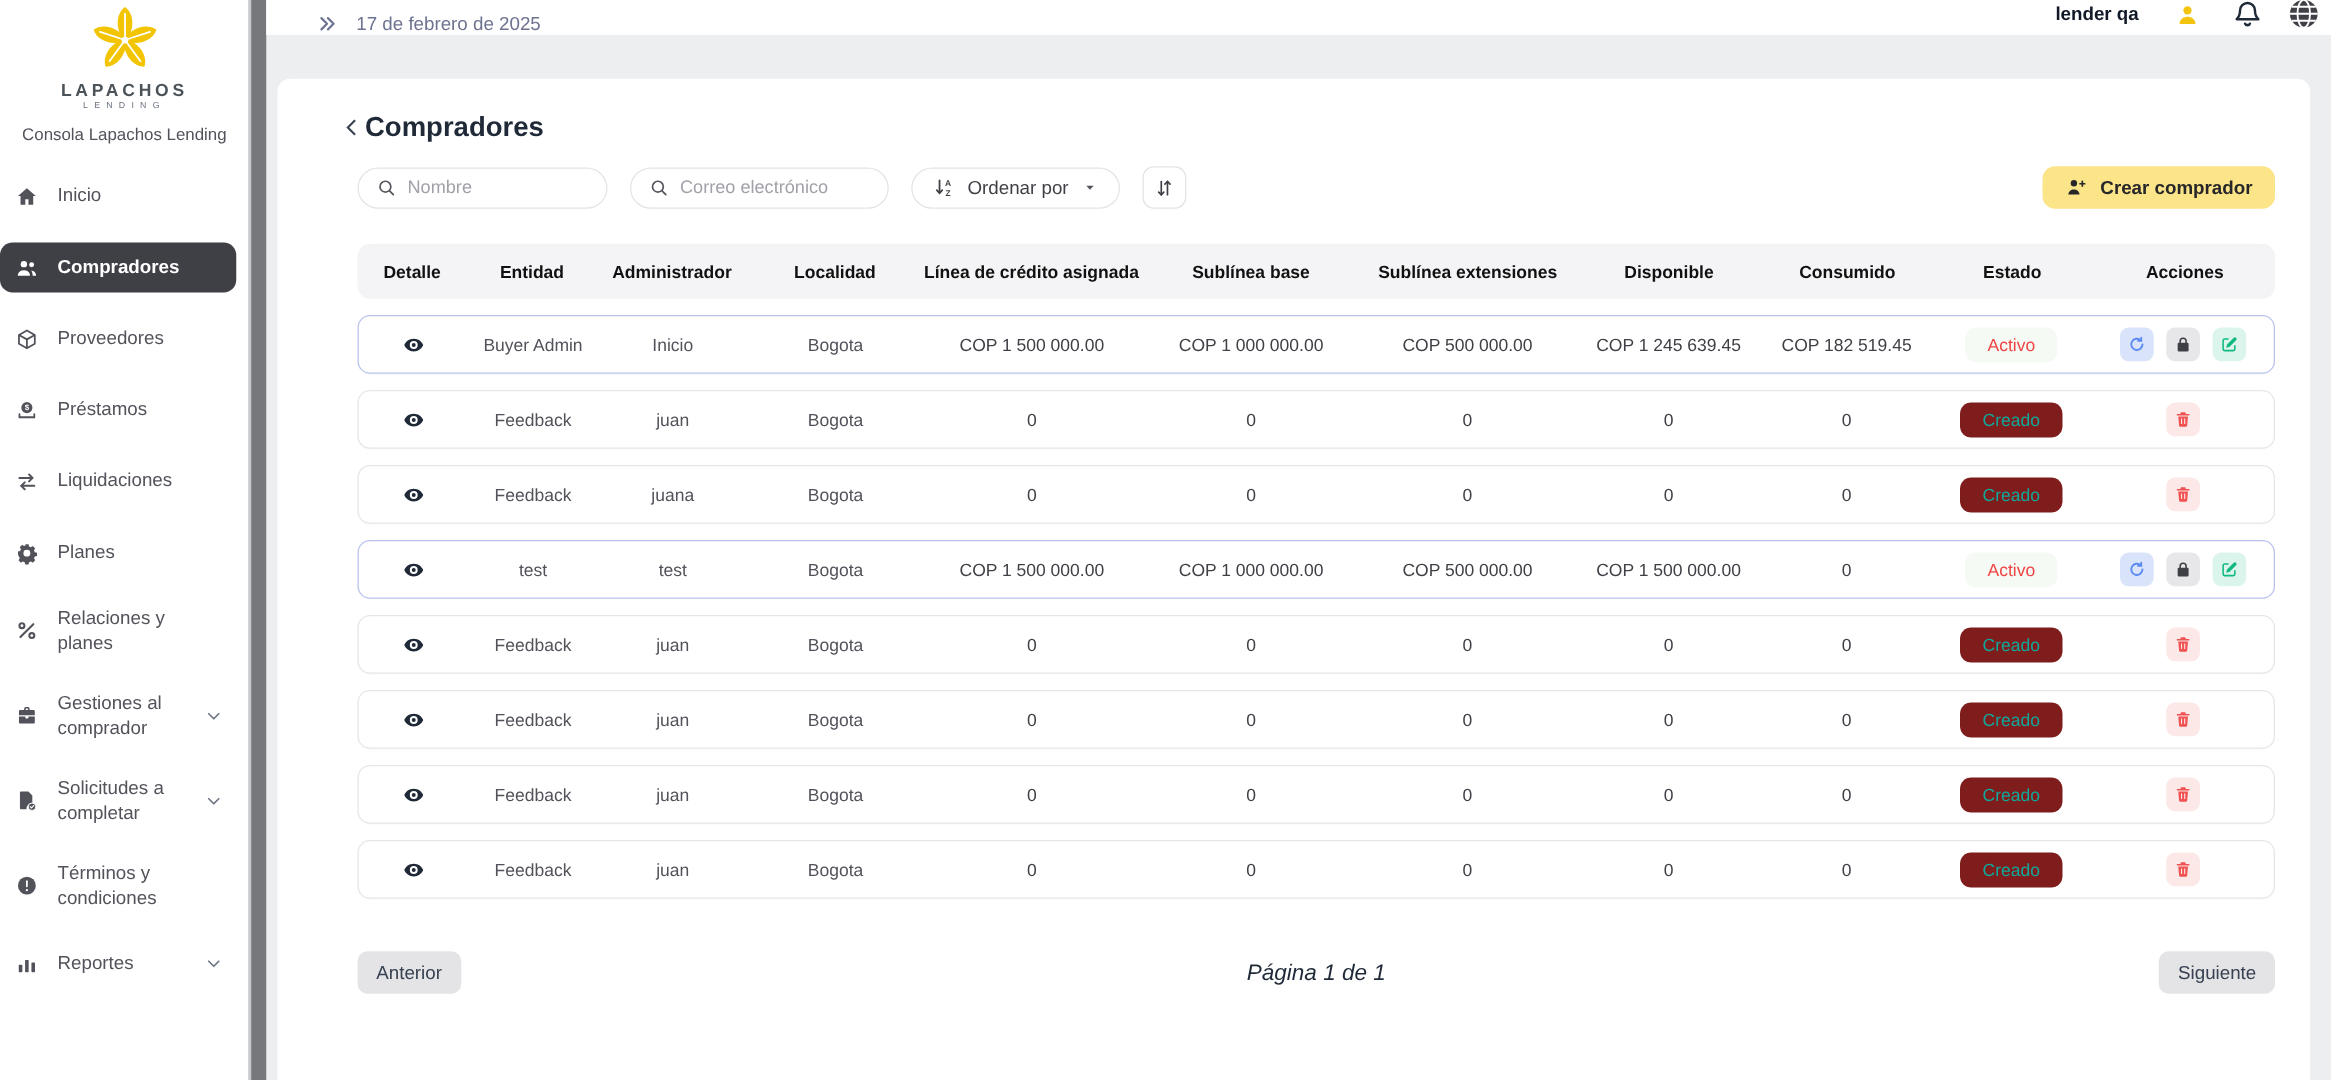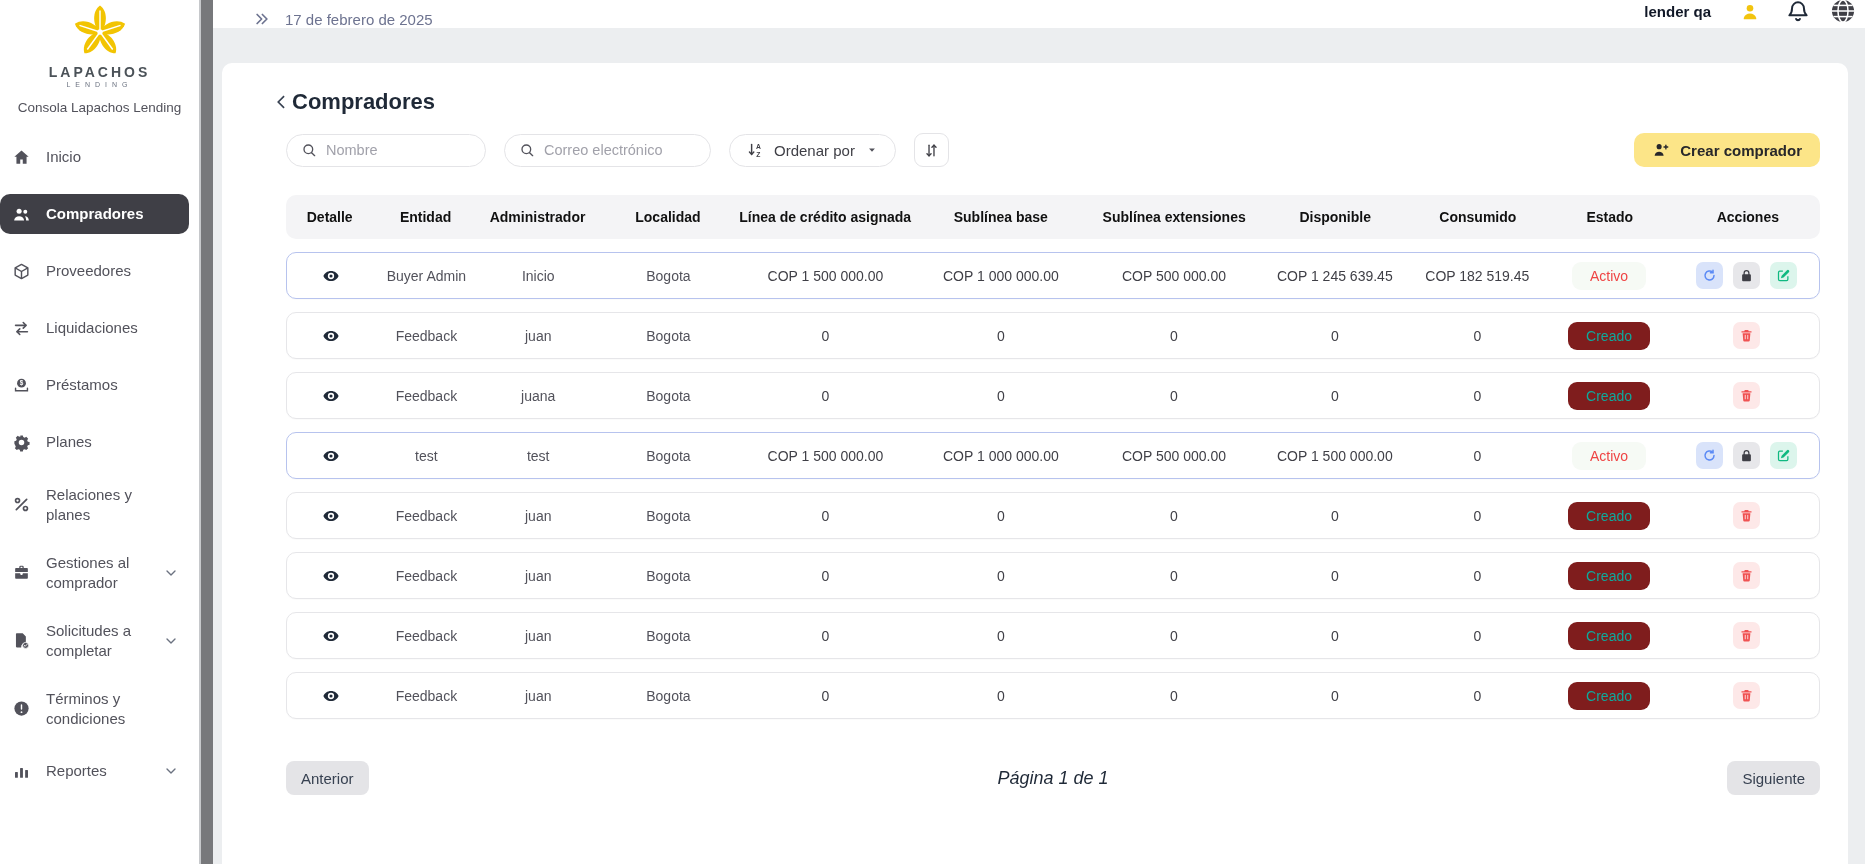--- a/index.html
+++ b/index.html
@@ -151,38 +151,38 @@
             <svg viewBox="0 0 24 24" fill="none" stroke="currentColor" stroke-width="1.8" stroke-linejoin="round">
               <path d="M12 3l8 4.5v9L12 21l-8-4.5v-9z"></path>
               <path d="M4 7.5l8 4.5 8-4.5"></path>
               <path d="M12 12v9"></path>
             </svg>
           </span>
           <span class="s-label">Proveedores</span>
         </div>
         <div class="side-item">
           <span class="s-icon">
+            <svg viewBox="0 0 24 24">
+              <circle cx="12" cy="9" r="5.6" fill="currentColor"></circle>
+              <text x="12" y="11.8" font-size="8" fill="#ffffff" text-anchor="middle" font-family="sans-serif" font-weight="bold">$</text>
+              <path d="M4.5 15.5v3.2h15v-3.2" stroke="currentColor" stroke-width="1.8" fill="none" stroke-linecap="round"></path>
+            </svg>
+          </span>
+          <span class="s-label">Préstamos</span>
+        </div>
+        <div class="side-item">
+          <span class="s-icon">
             <svg viewBox="0 0 24 24" fill="none" stroke="currentColor" stroke-width="2" stroke-linecap="round" stroke-linejoin="round">
               <path d="M4.5 8h13"></path>
               <path d="M14.2 4.5L17.7 8l-3.5 3.5"></path>
               <path d="M19.5 16h-13"></path>
               <path d="M9.8 12.5L6.3 16l3.5 3.5"></path>
             </svg>
           </span>
           <span class="s-label">Liquidaciones</span>
-        </div>
-        <div class="side-item">
-          <span class="s-icon">
-            <svg viewBox="0 0 24 24">
-              <circle cx="12" cy="9" r="5.6" fill="currentColor"></circle>
-              <text x="12" y="11.8" font-size="8" fill="#ffffff" text-anchor="middle" font-family="sans-serif" font-weight="bold">$</text>
-              <path d="M4.5 15.5v3.2h15v-3.2" stroke="currentColor" stroke-width="1.8" fill="none" stroke-linecap="round"></path>
-            </svg>
-          </span>
-          <span class="s-label">Préstamos</span>
         </div>
         <div class="side-item">
           <span class="s-icon">
             <svg viewBox="0 0 24 24" fill="currentColor" fill-rule="evenodd">
               <path d="M10.3 3h3.4l.5 2.2 1.9.8 1.9-1.2 2.4 2.4-1.2 1.9.8 1.9 2.2.5v3.4l-2.2.5-.8 1.9 1.2 1.9-2.4 2.4-1.9-1.2-1.9.8-.5 2.2h-3.4l-.5-2.2-1.9-.8-1.9 1.2-2.4-2.4 1.2-1.9-.8-1.9L3 13.7v-3.4l2.2-.5.8-1.9-1.2-1.9 2.4-2.4 1.9 1.2 1.9-.8zM12 15.5a3.5 3.5 0 1 1 0-7 3.5 3.5 0 0 1 0 7z"></path>
             </svg>
           </span>
           <span class="s-label">Planes</span>
         </div>
         <div class="side-item">

